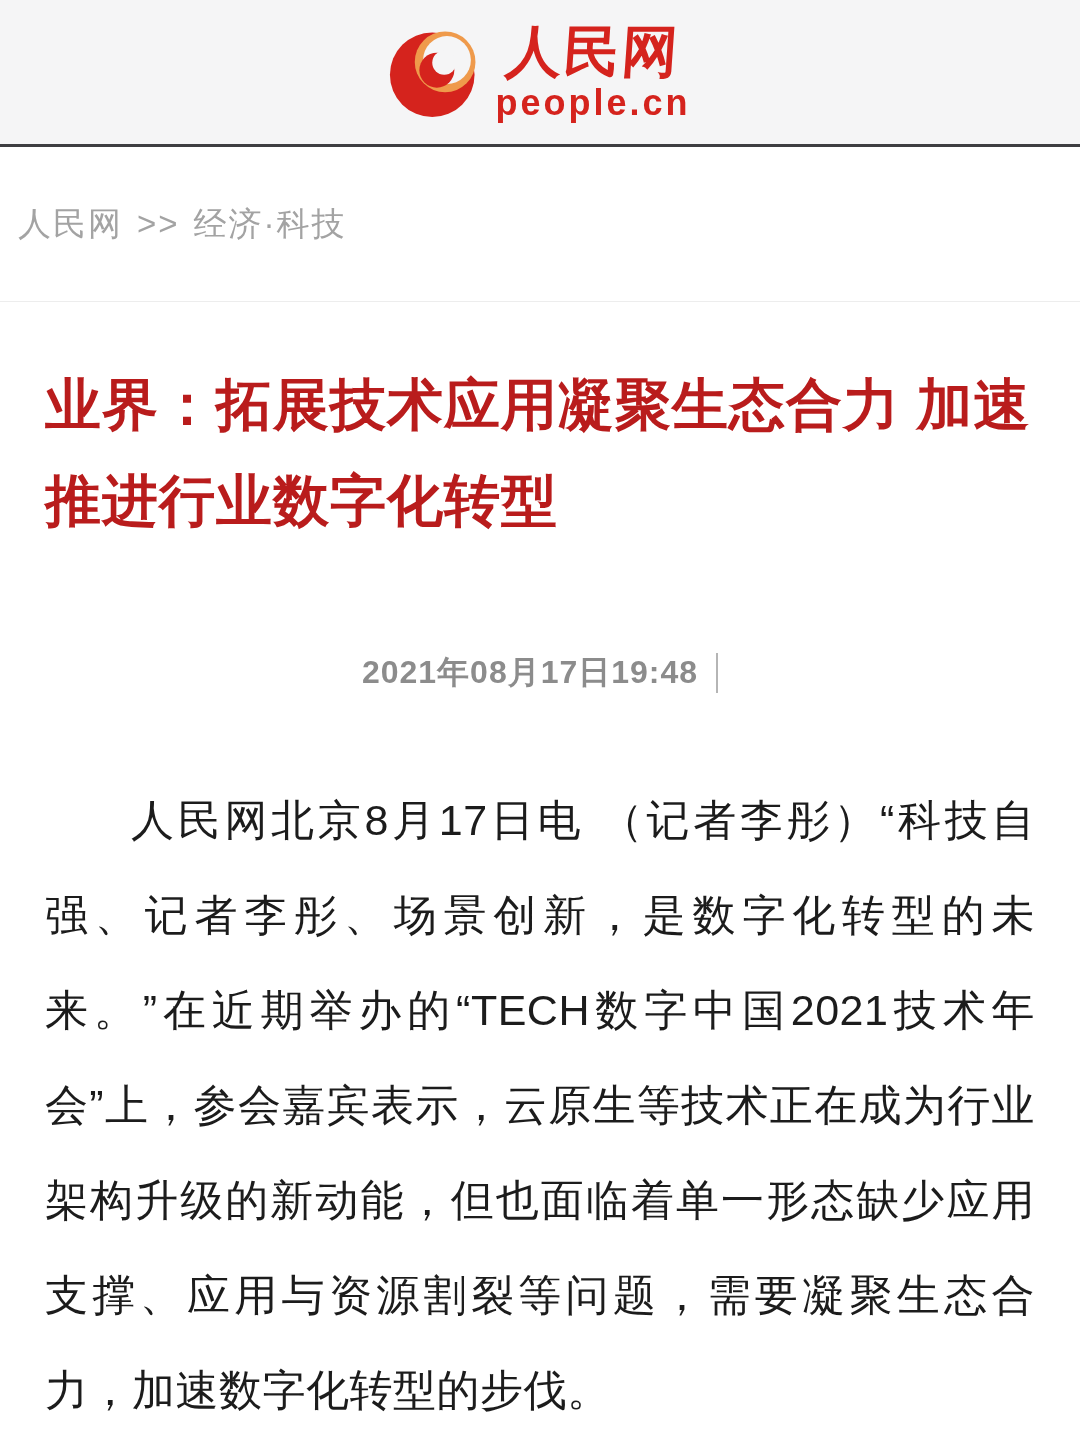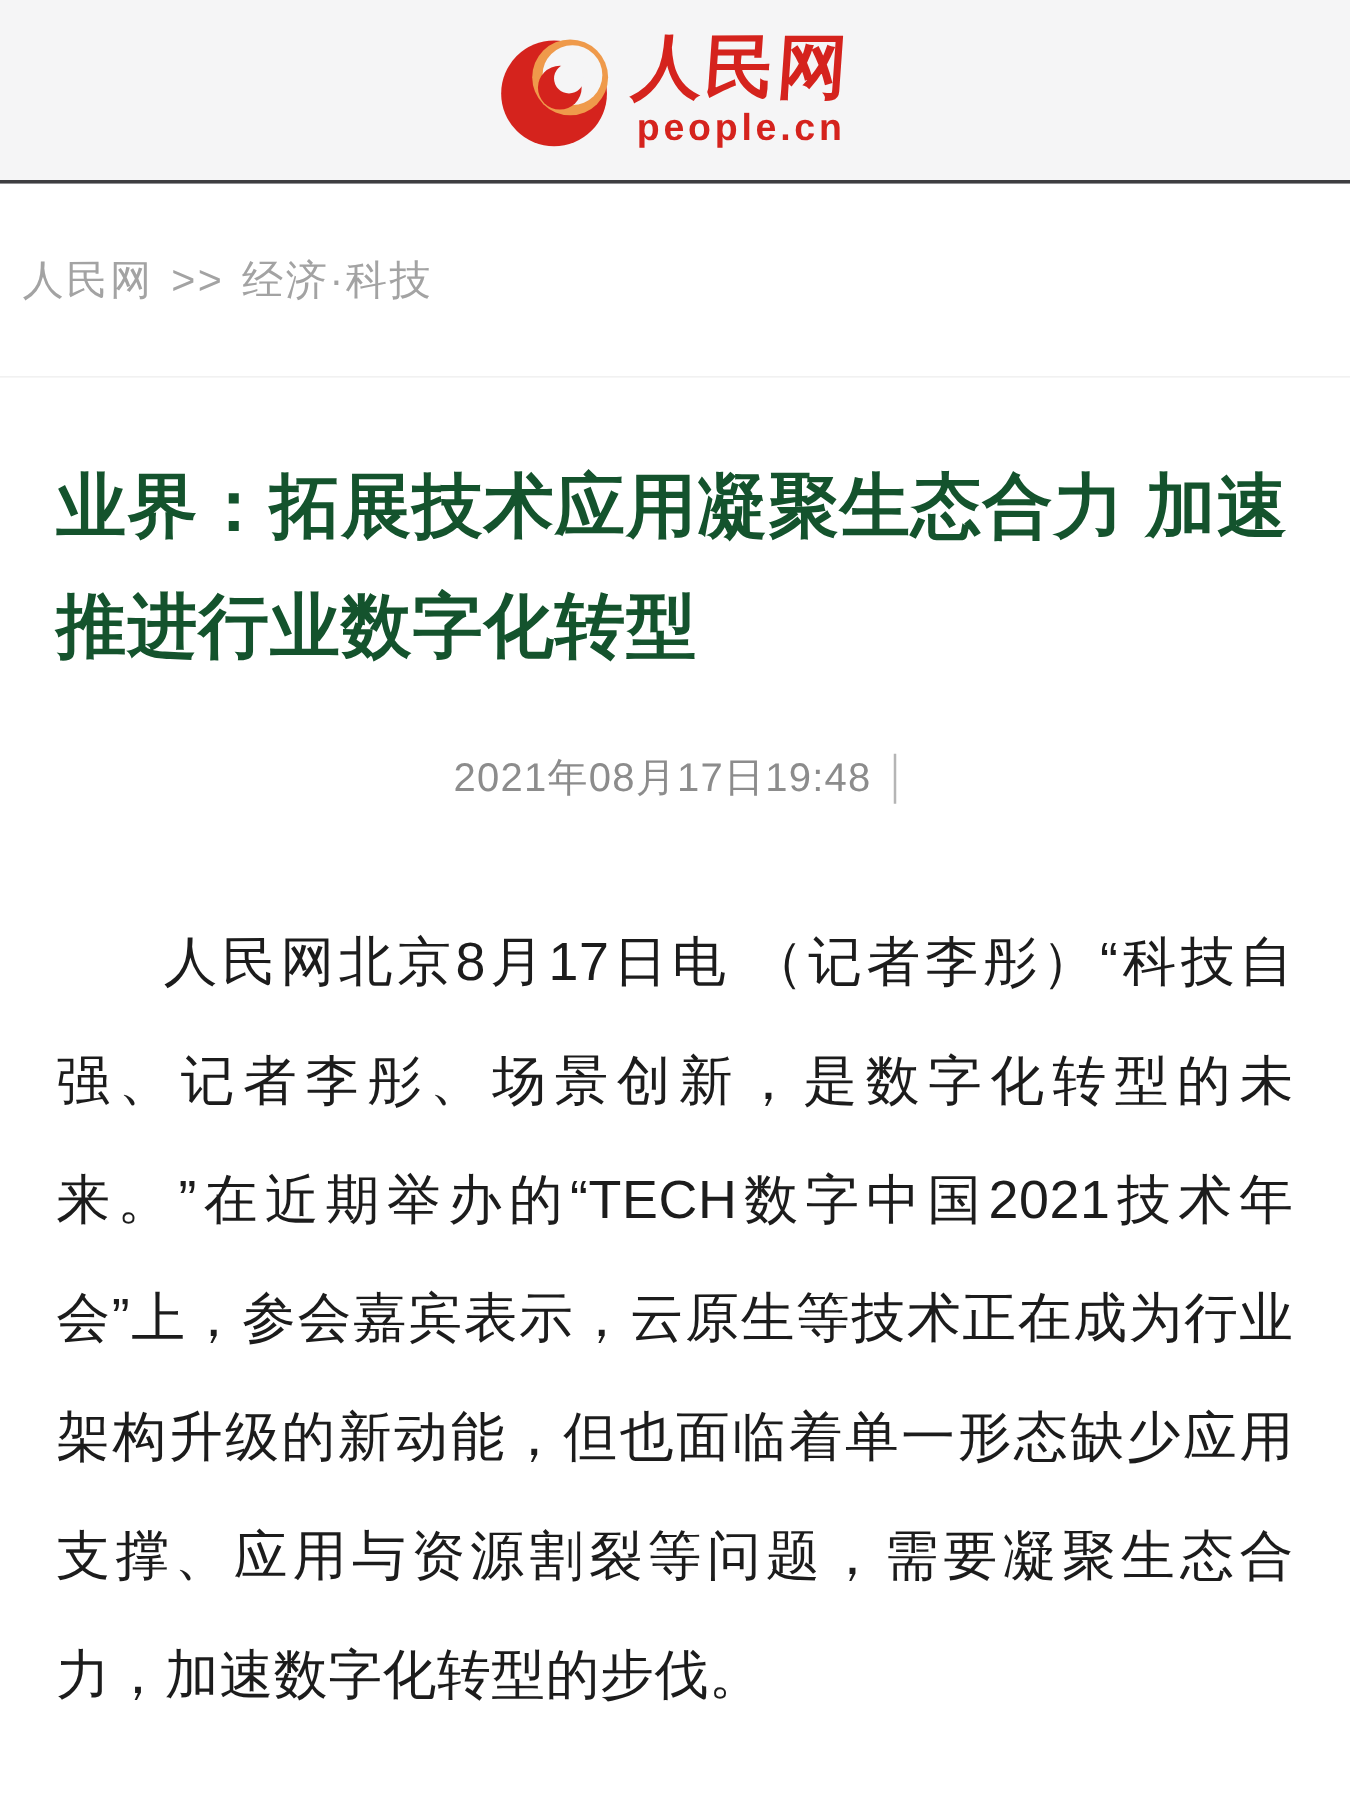--- a/index.html
+++ b/index.html
@@ -40,21 +40,21 @@
   .logo-cn {
     color: #d5231d;
     font-size: 56px;
     font-weight: 700;
     letter-spacing: 2px;
     font-family: "DejaVu Serif", "Liberation Serif", serif;
     transform: skewX(-4deg);
   }
   .logo-en {
     color: #d5231d;
-    font-size: 30px;
+    font-size: 36px;
     font-weight: 700;
     letter-spacing: 3px;
     margin-top: 6px;
     font-family: "Liberation Sans", sans-serif;
   }
 
   
   .breadcrumb-bar {
     height: 155px;
     background: #ffffff;
@@ -73,34 +73,35 @@
   }
   .breadcrumb a { color: #a3a3a3; text-decoration: none; cursor: pointer; }
 
   
   .article { padding: 0 45px; }
   .article-title {
     margin-top: 55px;
     font-size: 56px;
     line-height: 96px;
     font-weight: 700;
-    color: #14532d;
+    color: #b91c1c;
     letter-spacing: 1px;
     font-family: "Liberation Sans", "DejaVu Sans", sans-serif;
   }
   .article-meta {
-    margin-top: 52px;
+    margin-top: 102px;
     text-align: center;
     font-size: 32px;
     color: #8c8c8c;
     letter-spacing: 1px;
     display: flex;
     align-items: center;
     justify-content: center;
     gap: 18px;
+    font-weight: bold;
   }
   .meta-sep {
     display: inline-block;
     width: 2px;
     height: 40px;
     background: #b5b5b5;
     overflow: hidden;
     text-indent: -9999px;
   }
   .meta-source-label { color: #8c8c8c; }

